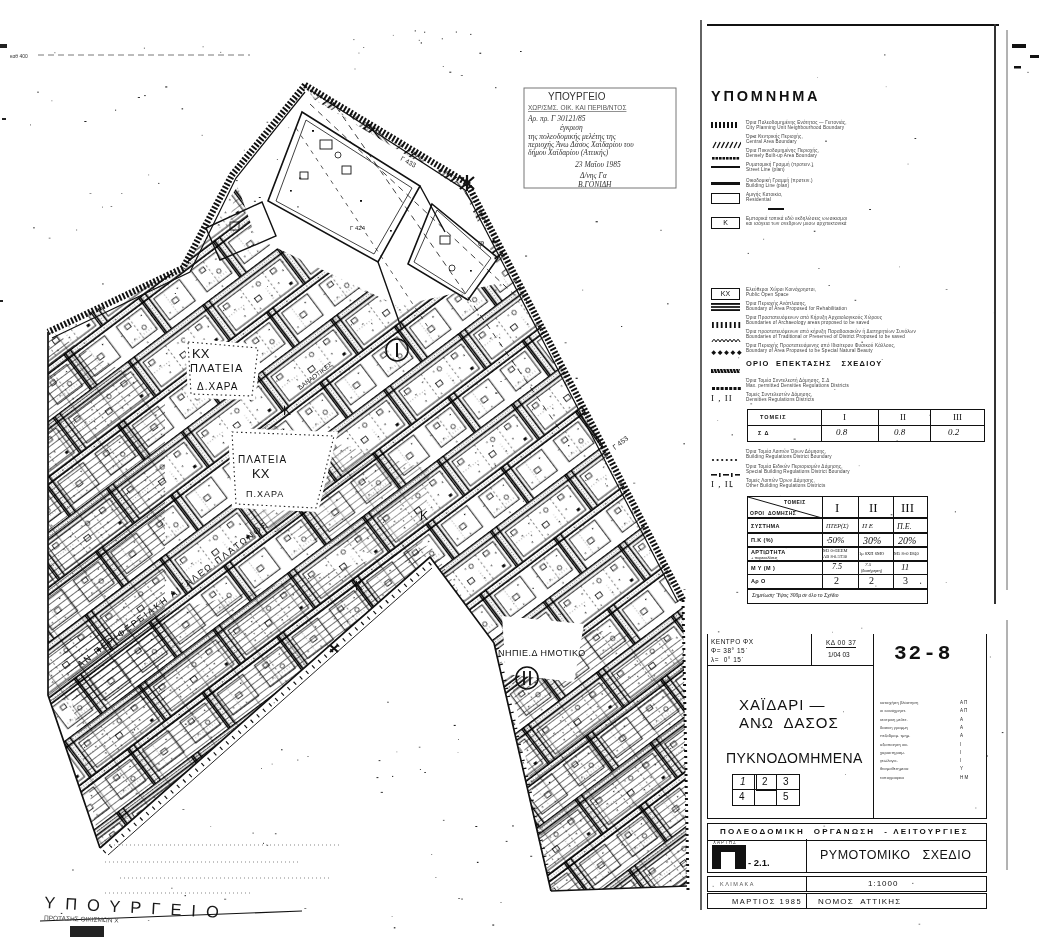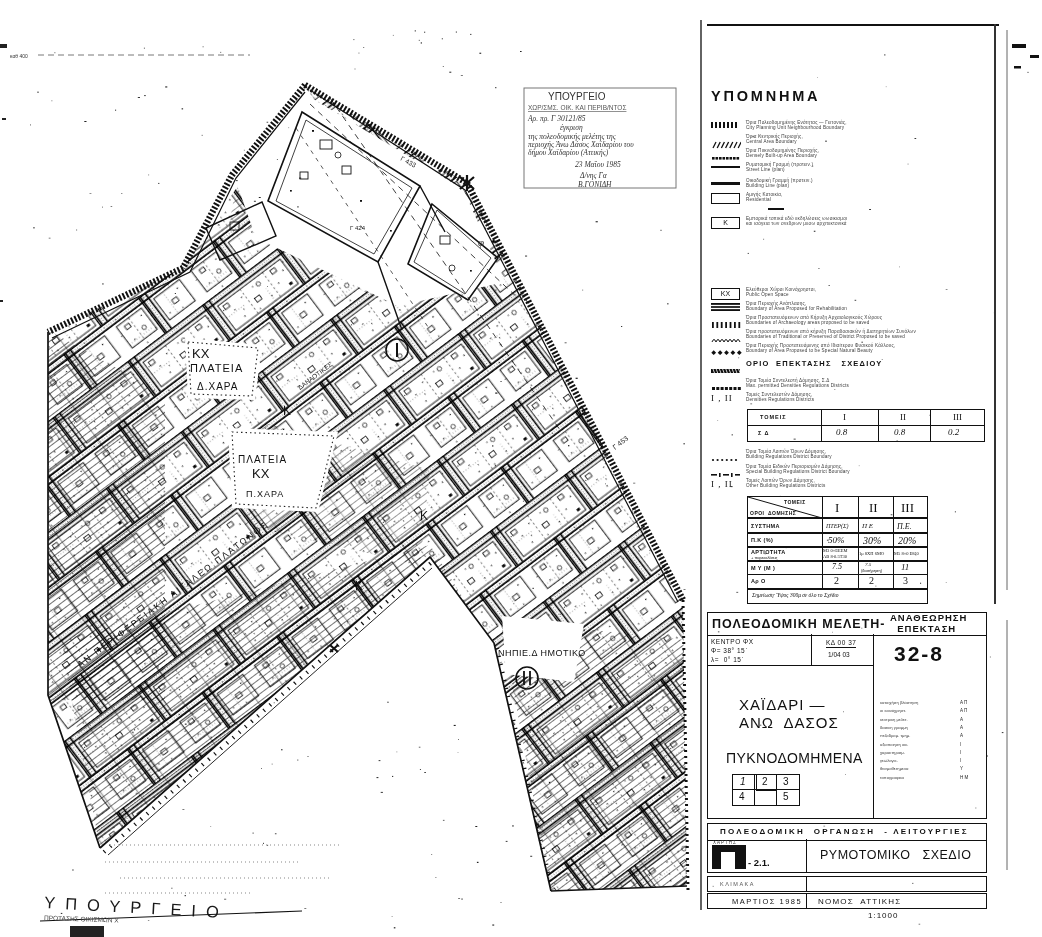--- a/index.html
+++ b/index.html
@@ -646,24 +646,20 @@
       <div class="abs" style="left:117px;top:65px;font-size:5px;font-family:'Liberation Serif',serif;font-style:italic;white-space:nowrap;">7.5</div>
       <div class="abs" style="left:113px;top:71px;font-size:4px;">(διατήρηση)</div>
       <div class="abs" style="left:153px;top:65px;font-size:9px;font-family:'Liberation Serif',serif;font-style:italic;white-space:nowrap;">11</div>
       <div class="abs" style="left:3px;top:81px;font-size:5.5px;font-weight:bold;letter-spacing:.4px;">Αρ Ο</div>
       <div class="abs" style="left:86px;top:78px;font-size:10px;font-family:'Liberation Serif',serif;white-space:nowrap;">2</div>
       <div class="abs" style="left:121px;top:78px;font-size:10px;font-family:'Liberation Serif',serif;white-space:nowrap;">2</div>
       <div class="abs" style="left:155px;top:78px;font-size:10px;font-family:'Liberation Serif',serif;white-space:nowrap;">3</div>
       <div class="abs" style="left:4px;top:95px;font-size:5.5px;font-family:'Liberation Serif',serif;font-style:italic;">Σημείωση·  Ύψος  300μ  σε όλο  το  Σχέδιο</div>
     </div>
 
-<div class="abs" style="left:707px;top:612px;width:278px;height:22px;border:1.6px solid #111;">
-  <div class="abs" style="left:4px;top:3.5px;font-size:12.5px;font-weight:bold;letter-spacing:1px;">ΠΟΛΕΟΔΟΜΙΚΗ ΜΕΛΕΤΗ-</div>
-  <div class="abs" style="left:182px;top:0px;font-size:9.5px;font-weight:bold;letter-spacing:1px;line-height:10.5px;">ΑΝΑΘΕΩΡΗΣΗ<br>&nbsp;&nbsp;ΕΠΕΚΤΑΣΗ</div>
-</div>
 
 <div class="abs" style="left:707px;top:634px;width:278px;height:184px;border:1.6px solid #111;border-top:none;">
 
   <div class="abs" style="left:3px;top:3px;font-size:6.5px;line-height:9px;letter-spacing:.5px;">ΚΕΝΤΡΟ ΦΧ<br>Φ= 38° 15΄<br>λ=&nbsp; 0° 15΄</div>
   <div class="abs" style="left:103px;top:0;width:1.4px;height:31px;background:#111;"></div>
 
   <div class="abs" style="left:118px;top:5px;font-size:6.5px;letter-spacing:.5px;border-bottom:1px solid #111;padding-bottom:1px;">ΚΔ 00 37</div>
   <div class="abs" style="left:120px;top:17px;font-size:6.5px;">1/04 03</div>
   <div class="abs" style="left:0px;top:31px;width:165px;height:1.4px;background:#111;"></div>
 
@@ -678,21 +674,21 @@
     <div class="abs" style="left:21px;top:0;width:1.2px;height:100%;background:#111;"></div>
     <div class="abs" style="left:43px;top:0;width:1.2px;height:100%;background:#111;"></div>
     <div class="abs" style="left:7px;top:1px;font-size:10px;font-style:italic;">1</div>
     <div class="abs" style="left:22.5px;top:-1.5px;width:19px;height:15px;border:1.6px solid #111;"></div>
     <div class="abs" style="left:29px;top:1px;font-size:10px;">2</div>
     <div class="abs" style="left:50px;top:1px;font-size:10px;">3</div>
     <div class="abs" style="left:6px;top:16px;font-size:10px;">4</div>
     <div class="abs" style="left:50px;top:16px;font-size:10px;">5</div>
   </div>
 
-  <div class="abs" style="left:186px;top:8px;font-size:21px;font-weight:bold;letter-spacing:2px;">32-8</div>
+  <div class="abs" style="left:186px;top:8px;font-size:21px;font-weight:bold;letter-spacing:2px;font-family:Liberation Mono, monospace;">32-8</div>
 
   <div class="abs" style="left:172px;top:66px;width:100px;">
         <div class="abs" style="left:0;top:0.0px;font-size:4.2px;color:#444;white-space:nowrap;">κατοιχήση βλάστηση</div>
         <div class="abs" style="left:80px;top:0.0px;font-size:4.5px;color:#222;white-space:nowrap;">Α Π</div>
         <div class="abs" style="left:0;top:8.3px;font-size:4.2px;color:#444;white-space:nowrap;">οι κοινόχρηστ.</div>
         <div class="abs" style="left:80px;top:8.3px;font-size:4.5px;color:#222;white-space:nowrap;">Α Π</div>
         <div class="abs" style="left:0;top:16.6px;font-size:4.2px;color:#444;white-space:nowrap;">κεντρικη μελετ.</div>
         <div class="abs" style="left:80px;top:16.6px;font-size:4.5px;color:#222;white-space:nowrap;">Α</div>
         <div class="abs" style="left:0;top:24.900000000000002px;font-size:4.2px;color:#444;white-space:nowrap;">δασικη γραμμη</div>
         <div class="abs" style="left:80px;top:24.900000000000002px;font-size:4.5px;color:#222;white-space:nowrap;">Α</div>
@@ -722,21 +718,21 @@
     <div class="abs" style="left:9px;top:7px;width:14px;height:17px;background:#fff;"></div>
   </div>
   <div class="abs" style="left:40px;top:18px;font-size:9.5px;font-weight:bold;">- 2.1.</div>
   <div class="abs" style="left:98px;top:0;width:1.4px;height:100%;background:#111;"></div>
   <div class="abs" style="left:112px;top:9px;font-size:12.5px;letter-spacing:.5px;">ΡΥΜΟΤΟΜΙΚΟ&nbsp;&nbsp;&nbsp;ΣΧΕΔΙΟ</div>
 </div>
 
 <div class="abs" style="left:707px;top:876px;width:278px;height:14px;border:1.6px solid #111;">
   <div class="abs" style="left:12px;top:4px;font-size:5.5px;letter-spacing:1.5px;color:#555;">ΚΛΙΜΑΚΑ</div>
   <div class="abs" style="left:98px;top:0;width:1.4px;height:100%;background:#111;"></div>
-  <div class="abs" style="left:160px;top:2px;font-size:8px;letter-spacing:1px;margin-top:32px;">1:1000</div>
+  <div class="abs" style="left:160px;top:2px;font-size:8px;letter-spacing:1px;">1:1000</div>
 </div>
 
 <div class="abs" style="left:707px;top:893px;width:278px;height:14px;border:1.6px solid #111;">
   <div class="abs" style="left:24px;top:3px;font-size:7.5px;letter-spacing:1.5px;">ΜΑΡΤΙΟΣ 1985</div>
   <div class="abs" style="left:98px;top:0;width:1.4px;height:100%;background:#111;"></div>
   <div class="abs" style="left:110px;top:3px;font-size:8px;letter-spacing:1.2px;">ΝΟΜΟΣ&nbsp; ΑΤΤΙΚΗΣ</div>
 </div>
 
 </div>
 

